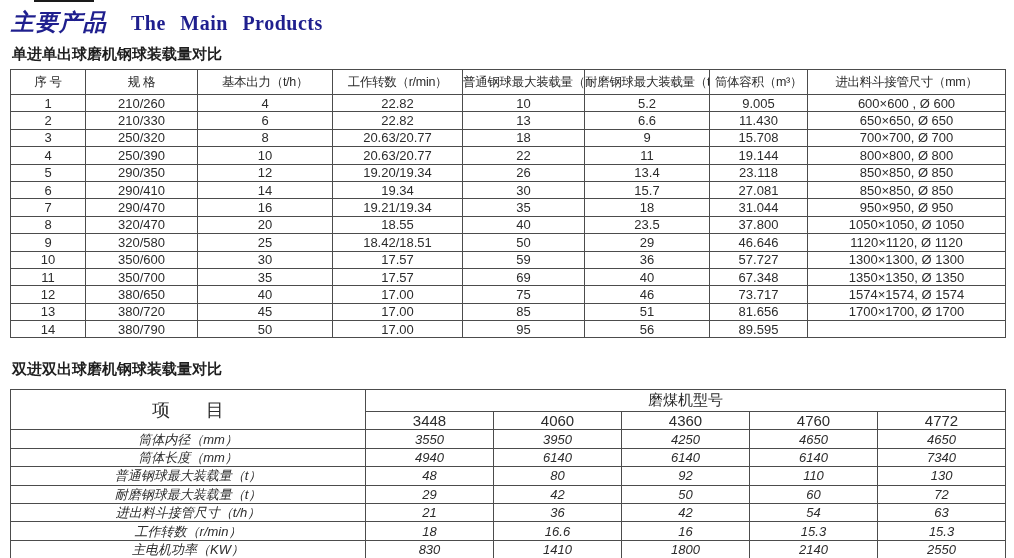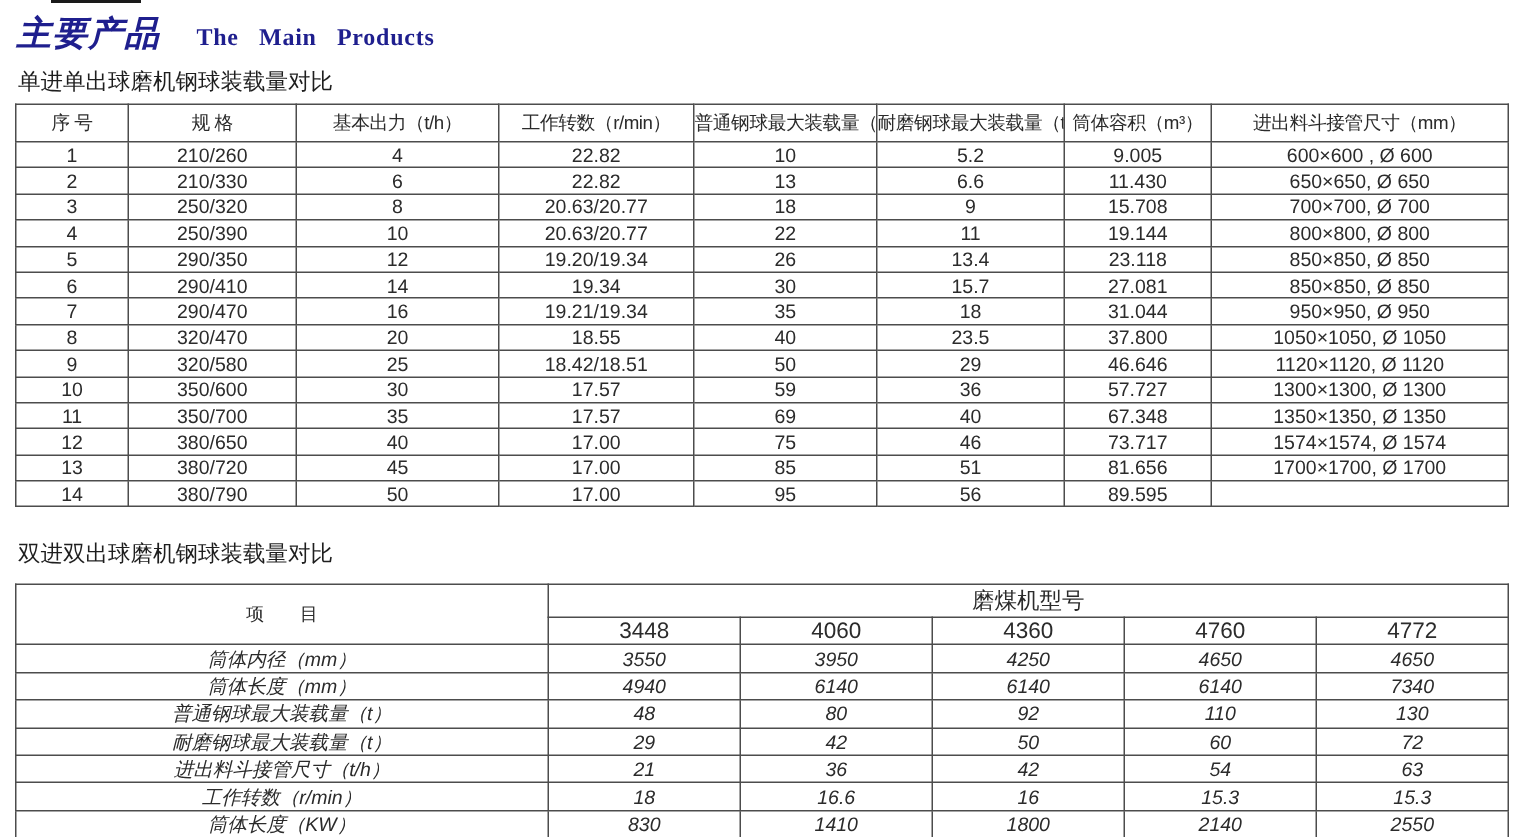--- a/index.html
+++ b/index.html
@@ -17,31 +17,31 @@
     background:#1a1a1a;
   }
   .header-row { position:absolute; top:7px; left:11px; white-space:nowrap; }
   .title-zh {
     font-size:23px; font-weight:bold; color:#1f1f8e;
     letter-spacing:1px;
     font-style:italic;
   }
   .title-en {
     font-family:"Liberation Serif","DejaVu Serif",serif;
-    font-size:16px; font-weight:bold; color:#1f1f8e;
+    font-size:20px; font-weight:bold; color:#1f1f8e;
     margin-left:24px; word-spacing:9px; letter-spacing:0.5px;
   }
   .red-heading {
     position:absolute; top:11px; left:617px;
     font-size:20px; font-weight:bold; color:#e60012;
     letter-spacing:1px; white-space:nowrap;
   }
   .table-caption {
     position:absolute; left:12px;
-    font-size:15px; color:#1e1e1e; white-space:nowrap;
+    font-size:15px; color:#1e1e1e; white-space:nowrap;font-weight:bold;
   }
   .caption-1 { top:45px; }
   .caption-2 { top:360px; }
   table {
     position:absolute; left:10px;
     border-collapse:collapse; table-layout:fixed;
     width:995px;
   }
   .table-1 { top:69px; }
   .table-2 { top:389px; }
@@ -242,21 +242,21 @@
     <colgroup>
       <col style="width:355px">
         <col style="width:128px">
         <col style="width:128px">
       <col style="width:128px">
         <col style="width:128px">
         <col style="width:128px">
     </colgroup>
     <thead>
       <tr style="height:22px;">
-        <th rowspan="2" style="font-size:12px;">项　　目</th>
+        <th rowspan="2" style="font-size:18px;">项　　目</th>
         <th colspan="5">磨煤机型号</th>
       </tr>
       <tr id="t2-models">
           <th>3448</th>
           <th>4060</th>
           <th>4360</th>
           <th>4760</th>
           <th>4772</th>
         </tr>
     </thead>
@@ -303,21 +303,21 @@
         </tr>
         <tr>
           <td>工作转数（r/min）</td>
           <td>18</td>
           <td>16.6</td>
           <td>16</td>
           <td>15.3</td>
           <td>15.3</td>
         </tr>
         <tr>
-          <td>筒体长度（KW）</td>
+          <td>主电机功率（KW）</td>
           <td>830</td>
           <td>1410</td>
           <td>1800</td>
           <td>2140</td>
           <td>2550</td>
         </tr>
       </tbody>
   </table>
 </div>
 

